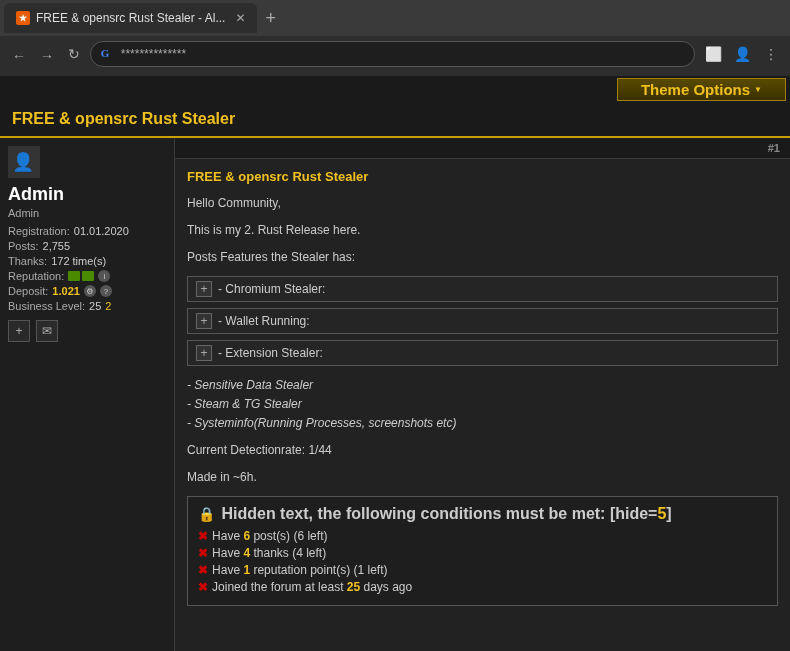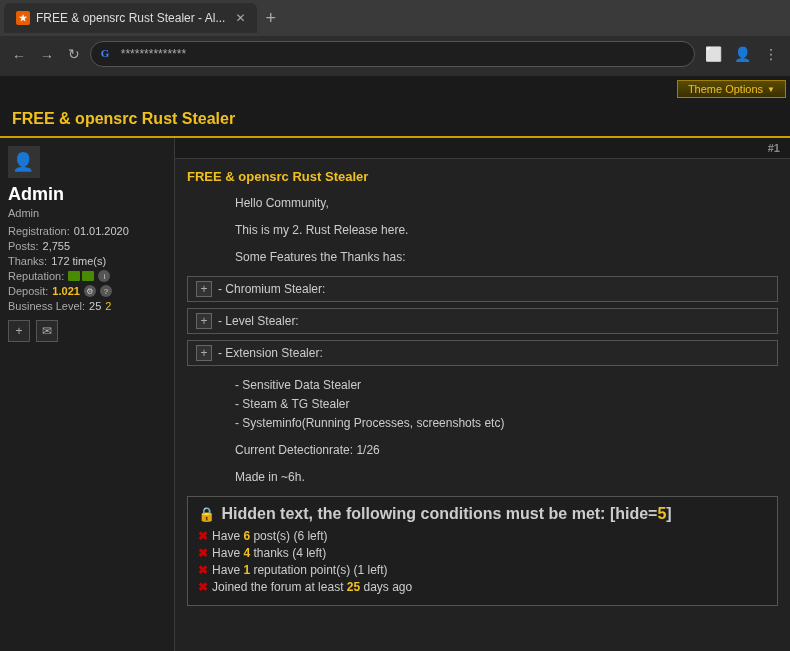--- a/index.html
+++ b/index.html
@@ -128,26 +128,27 @@
       height: 26px;
       display: flex;
       justify-content: flex-end;
       align-items: center;
       padding-right: 4px;
     }
     .theme-options-btn {
       background: linear-gradient(to bottom, #5a4a00, #3a3000);
       border: 1px solid #a08000;
       color: #f0c020;
-      font-size: 11px;
-      padding: 2px 10px;
+      font-size: 15px;
+      padding: 2px 23px;
       cursor: pointer;
       display: flex;
       align-items: center;
       gap: 4px;
+      font-weight: bold;
     }
     .theme-options-btn::after {
       content: '▼';
       font-size: 8px;
     }
 
     
     .forum-header {
       background: #1a1a1a;
       border-bottom: 2px solid #c8a000;
@@ -288,21 +289,20 @@
       color: #f0c020;
       font-weight: bold;
       font-size: 13px;
       margin-bottom: 10px;
     }
     .post-text {
       color: #cccccc;
       font-size: 12px;
       line-height: 1.6;
       margin-bottom: 8px;
-      margin-left: 48px;
     }
 
     
     .spoiler-box {
       border: 1px solid #555;
       background: #1a1a1a;
       margin: 6px 0;
     }
     .spoiler-header {
       display: flex;
@@ -473,47 +473,47 @@
         <span class="post-number">#1</span>
       </div>
 
       <div class="post-body">
 
         <div class="post-title">FREE &amp; opensrc Rust Stealer</div>
 
         <div class="post-text">Hello Community,</div>
         <div class="post-text">This is my 2. Rust Release here.</div>
 
-        <div class="post-text">Some Features the Thanks has:</div>
+        <div class="post-text">Posts Features the Stealer has:</div>
 
         <div class="spoiler-box">
           <div class="spoiler-header">
             <span class="spoiler-toggle">+</span>
             <span class="spoiler-label">- Chromium Stealer:</span>
           </div>
         </div>
 
         <div class="spoiler-box">
           <div class="spoiler-header">
             <span class="spoiler-toggle">+</span>
-            <span class="spoiler-label">- Level Stealer:</span>
+            <span class="spoiler-label">- Wallet Running:</span>
           </div>
         </div>
 
         <div class="spoiler-box">
           <div class="spoiler-header">
             <span class="spoiler-toggle">+</span>
             <span class="spoiler-label">- Extension Stealer:</span>
           </div>
         </div>
 
-        <div class="post-text" style="margin-top:10px; white-space: pre-line;">- Sensitive Data Stealer
+        <div class="post-text" style="margin-top:10px; white-space: pre-line; font-style: italic;">- Sensitive Data Stealer
 - Steam &amp; TG Stealer
 - Systeminfo(Running Processes, screenshots etc)</div>
-        <div class="post-text">Current Detectionrate: 1/26</div>
+        <div class="post-text">Current Detectionrate: 1/44</div>
         <div class="post-text" style="margin-top:8px;">Made in ~6h.</div>
 
         <div class="hidden-box">
           <div class="hidden-box-header">
             <span class="hidden-icon">🔒</span>
             <span class="hidden-title">
               Hidden text, the following conditions must be met: [hide=<span style="color:#f0c020">5</span>]
             </span>
           </div>
           <div class="hidden-row">

